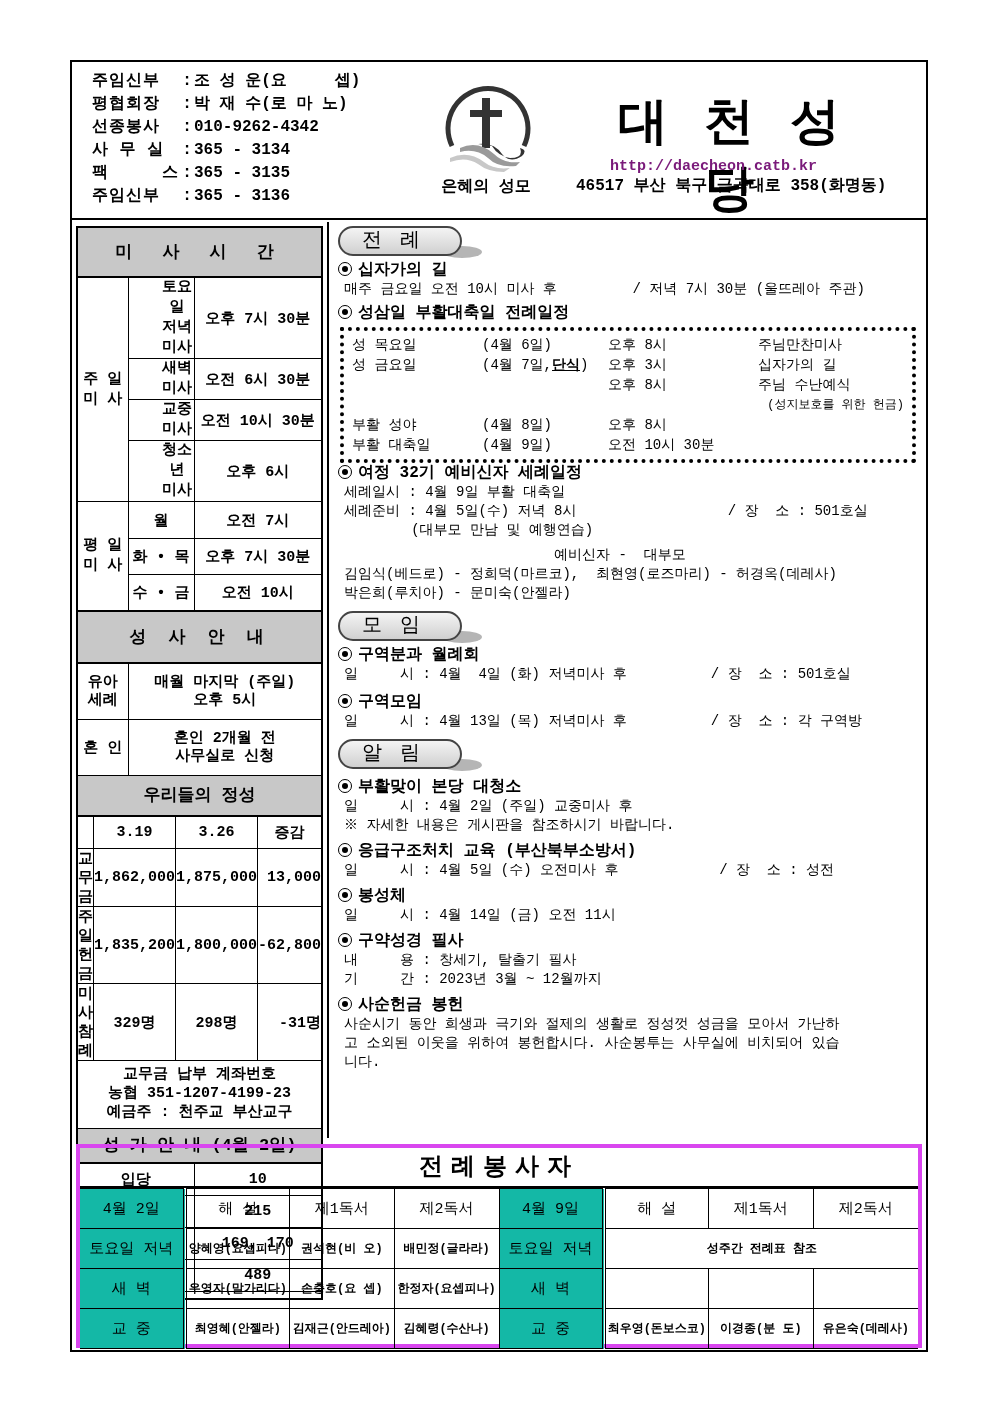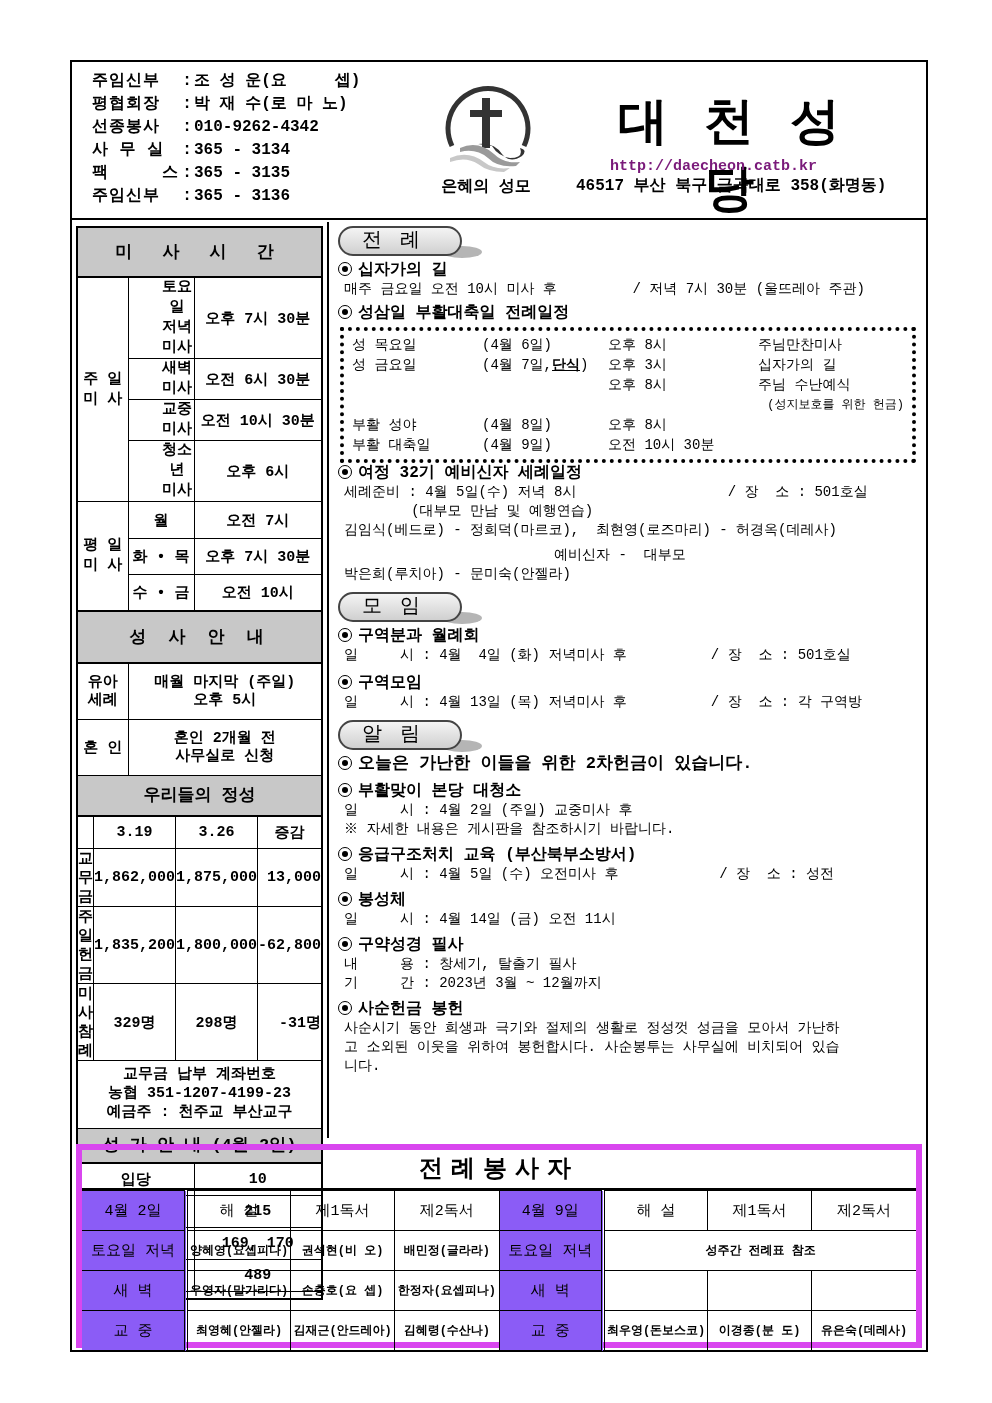--- a/index.html
+++ b/index.html
@@ -39,25 +39,25 @@
   .sec-title { font-weight: bold; font-size: 16px; }
   .bullet { display: inline-block; width: 14px; height: 14px; border: 1.5px solid #000; border-radius: 50%; position: relative; top: 2px; margin-right: 6px; margin-left: 4px; }
   .bullet::after { content: ""; position: absolute; left: 2.5px; top: 2.5px; width: 6px; height: 6px; background: #000; border-radius: 50%; }
   .line { font-size: 14px; line-height: 19px; white-space: pre; padding-left: 10px; }
   .dotbox { border: 4px dotted #000; margin: 4px 0 0 6px; width: 576px; padding: 4px 8px; }
   .dotbox .r { display: flex; font-size: 14px; line-height: 20px; white-space: pre; }
   .c1 { width: 130px; } .c2 { width: 126px; } .c3 { width: 150px; } .c4 { flex: 1; }
   .u { text-decoration: underline; font-weight: bold; }
 
   
-  .bottom { position: absolute; left: 4px; top: 1082px; width: 846px; height: 204px; border: 6px solid #d946ef; }
+  .bottom { position: absolute; left: 4px; top: 1082px; width: 846px; height: 204px; border: 4px solid #d946ef; }
   .bt-title { height: 40px; text-align: center; font-size: 24px; font-weight: bold; letter-spacing: 8px; line-height: 40px; border-bottom: 2px solid #000; }
   table.bt { width: 100%; border-collapse: collapse; table-layout: fixed; }
   table.bt td { border: 1px solid #000; text-align: center; height: 40px; font-size: 15px; }
-  table.bt td.h { background: #8b5cf6; }
+  table.bt td.h { background: #14b8a6; }
   table.bt td.name { font-size: 12px; font-weight: bold; }
   table.bt td.dbl { border-right: 4px double #000; }
   table.bt tr td:first-child { border-left: none; }
   table.bt tr td:last-child { border-right: none; }
 </style>
 </head>
 <body>
 
 <div class="page">
 
@@ -218,41 +218,39 @@
         <div class="r"><span class="c1">성 목요일</span><span class="c2">(4월 6일)</span><span class="c3">오후 8시</span><span class="c4">주님만찬미사</span></div>
         <div class="r"><span class="c1">성 금요일</span><span class="c2"><span>(4월 7일,</span><span class="u">단식</span><span>)</span></span><span class="c3">오후 3시</span><span class="c4">십자가의 길</span></div>
         <div class="r"><span class="c1"></span><span class="c2"></span><span class="c3">오후 8시</span><span class="c4">주님 수난예식</span></div>
         <div class="r" style="font-size:12px"><span class="c1"></span><span class="c2"></span><span class="c3"></span><span class="c4" style="text-align:right;margin-left:-20px">(성지보호를 위한 헌금)</span></div>
         <div class="r"><span class="c1">부활 성야</span><span class="c2">(4월 8일)</span><span class="c3">오후 8시</span><span class="c4"></span></div>
         <div class="r"><span class="c1">부활 대축일</span><span class="c2">(4월 9일)</span><span class="c3">오전 10시 30분</span><span class="c4"></span></div>
       </div>
     </div>
     <div class="sec" style="margin-top:0">
       <div class="sec-title"><span class="bullet"></span><span>여정 32기 예비신자 세례일정</span></div>
+      <div class="line">세례일시 : 4월 9일 부활 대축일</div>
       <div class="line">세례준비 : 4월 5일(수) 저녁 8시                  / 장  소 : 501호실</div>
       <div class="line">        (대부모 만남 및 예행연습)</div>
+      <div class="line" style="margin-top:6px">                         예비신자 -  대부모</div>
       <div class="line">김임식(베드로) - 정희덕(마르코),  최현영(로즈마리) - 허경옥(데레사)</div>
-      <div class="line" style="margin-top:6px">                         예비신자 -  대부모</div>
       <div class="line">박은희(루치아) - 문미숙(안젤라)</div>
     </div>
 
     <div class="pill" style="margin-top:8px">모임</div>
     <div class="sec">
       <div class="sec-title"><span class="bullet"></span><span>구역분과 월례회</span></div>
       <div class="line">일     시 : 4월  4일 (화) 저녁미사 후          / 장  소 : 501호실</div>
     </div>
     <div class="sec" style="margin-top:8px">
       <div class="sec-title"><span class="bullet"></span><span>구역모임</span></div>
       <div class="line">일     시 : 4월 13일 (목) 저녁미사 후          / 장  소 : 각 구역방</div>
     </div>
 
     <div class="pill" style="margin-top:8px">알림</div>
-    <div class="sec">
-      <div class="sec-title" style="font-size:17px"><span class="bullet"></span><span>오늘은 가난한 이들을 위한 2차헌금이 있습니다.</span></div>
-    </div>
     <div class="sec" style="margin-top:8px">
       <div class="sec-title"><span class="bullet"></span><span>부활맞이 본당 대청소</span></div>
       <div class="line">일     시 : 4월 2일 (주일) 교중미사 후</div>
       <div class="line">※ 자세한 내용은 게시판을 참조하시기 바랍니다.</div>
     </div>
     <div class="sec" style="margin-top:6px">
       <div class="sec-title"><span class="bullet"></span><span>응급구조처치 교육 (부산북부소방서)</span></div>
       <div class="line">일     시 : 4월 5일 (수) 오전미사 후            / 장  소 : 성전</div>
     </div>
     <div class="sec" style="margin-top:6px">

